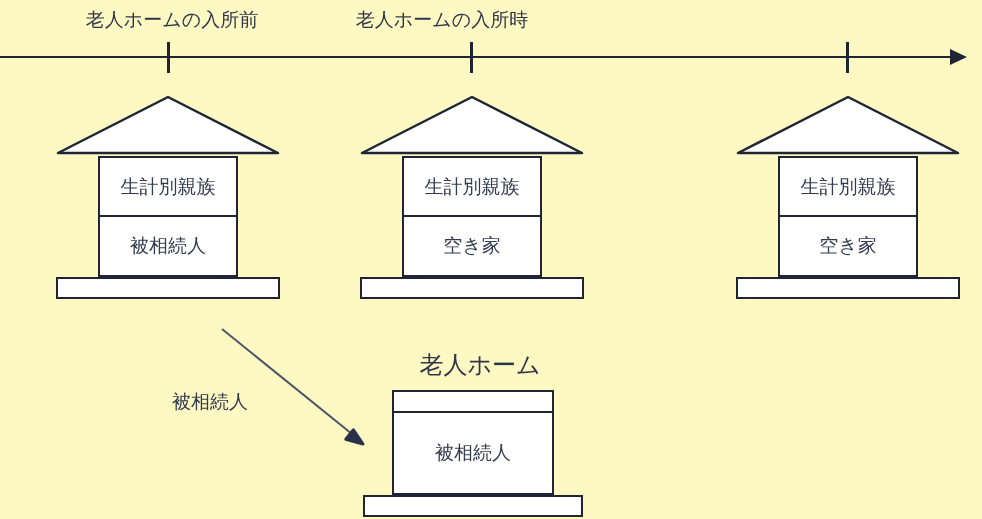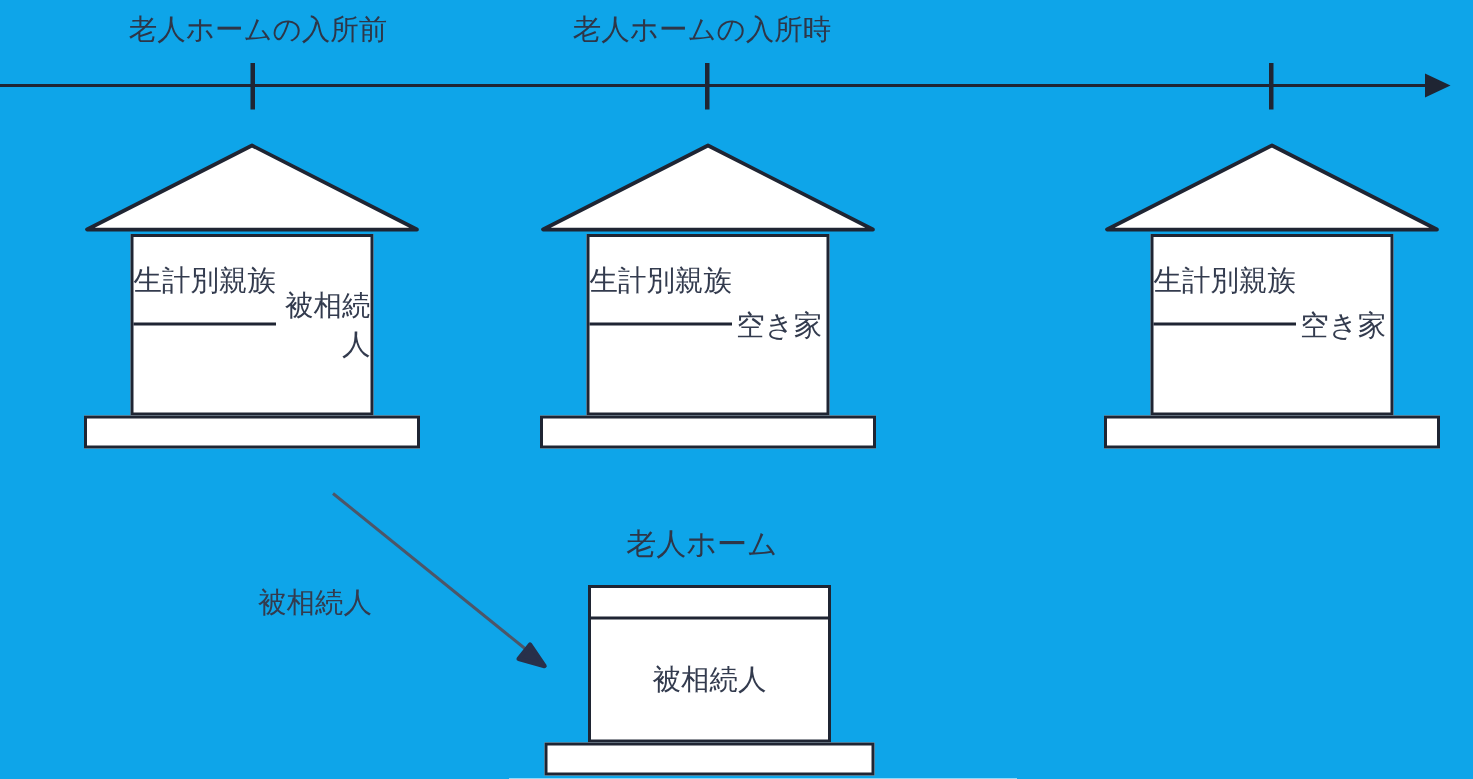--- a/index.html
+++ b/index.html
@@ -1,19 +1,19 @@
 <!DOCTYPE html>
 <html><head>
 <meta charset="utf-8">
 <style>
   html,body{margin:0;padding:0;background:#ffffff;}
   .canvas{
     position:relative;
     width:982px;height:519px;
-    background:#0ea5e9;
+    background:#fef9c3;
     font-family:"Liberation Sans","DejaVu Sans",sans-serif;
     color:#333b4e;
     overflow:hidden;
   }
   
   .tl-line{
     position:absolute;left:0;top:56px;width:954px;height:2px;
     background:#1f2533;
   }
   .tl-head{
@@ -30,24 +30,24 @@
   .tl-label{
     position:absolute;top:7px;
     transform:translateX(-50%);
     font-size:19px;white-space:nowrap;
     color:#2e3648;
   }
   
   .house{position:absolute;top:94px;width:228px;}
   .roof{display:block;margin:0 auto;}
   .house-body{
-    width:162px;height:121px;margin:0 auto;
+    width:140px;height:121px;margin:0 auto;
     border:2px solid #1f2533;box-sizing:border-box;
     background:#ffffff;
-    display:flex;text-align:right;
+    display:flex;flex-direction:column;
   }
   .room{
     display:flex;align-items:center;justify-content:center;
     font-size:19px;color:#333b4e;
   }
   .room-upper{height:57px;border-bottom:2px solid #1f2533;}
   .room-lower{flex:1;}
   .platform{
     width:224px;height:22px;margin:0 auto;
     border:2px solid #1f2533;box-sizing:border-box;
@@ -55,23 +55,23 @@
   }
   
   .move-arrow{position:absolute;left:150px;top:315px;}
   .arrow-label{
     position:absolute;left:210px;top:389px;
     transform:translateX(-50%);
     font-size:19px;color:#333b4e;white-space:nowrap;
   }
   
   .nh-title{
-    position:absolute;left:468px;top:349px;
+    position:absolute;left:480px;top:349px;
     transform:translateX(-50%);
-    font-size:20px;color:#2e3648;white-space:nowrap;
+    font-size:24px;color:#2e3648;white-space:nowrap;
   }
   .nh-building{
     position:absolute;left:392px;top:390px;
     width:162px;height:105px;
     border:2px solid #1f2533;box-sizing:border-box;
     background:#ffffff;
     display:flex;flex-direction:column;
   }
   .nh-band{height:19px;border-bottom:2px solid #1f2533;}
   .nh-room{
@@ -91,21 +91,21 @@
 <div class="canvas">
 
   <div class="tl-line"></div>
   <div class="tl-head"></div>
 
   <div class="tl-tick" style="left:167px"></div>
   <div class="tl-tick" style="left:470px"></div>
   <div class="tl-tick" style="left:846px"></div>
 
   <div class="tl-label" style="left:172px">老人ホームの入所前</div>
-  <div class="tl-label" style="left:468px">老人ホームの入所時</div>
+  <div class="tl-label" style="left:442px">老人ホームの入所時</div>
 
   <div class="house" style="left:54px">
     <svg class="roof" width="228" height="62" viewBox="0 0 228 62">
       <polygon points="114,3 4,59 224,59" fill="#ffffff" stroke="#1f2533" stroke-width="2.5" stroke-linejoin="round"></polygon>
     </svg>
     <div class="house-body">
       <div class="room room-upper">
         <span>生計別親族</span>
       </div>
       <div class="room room-lower">

